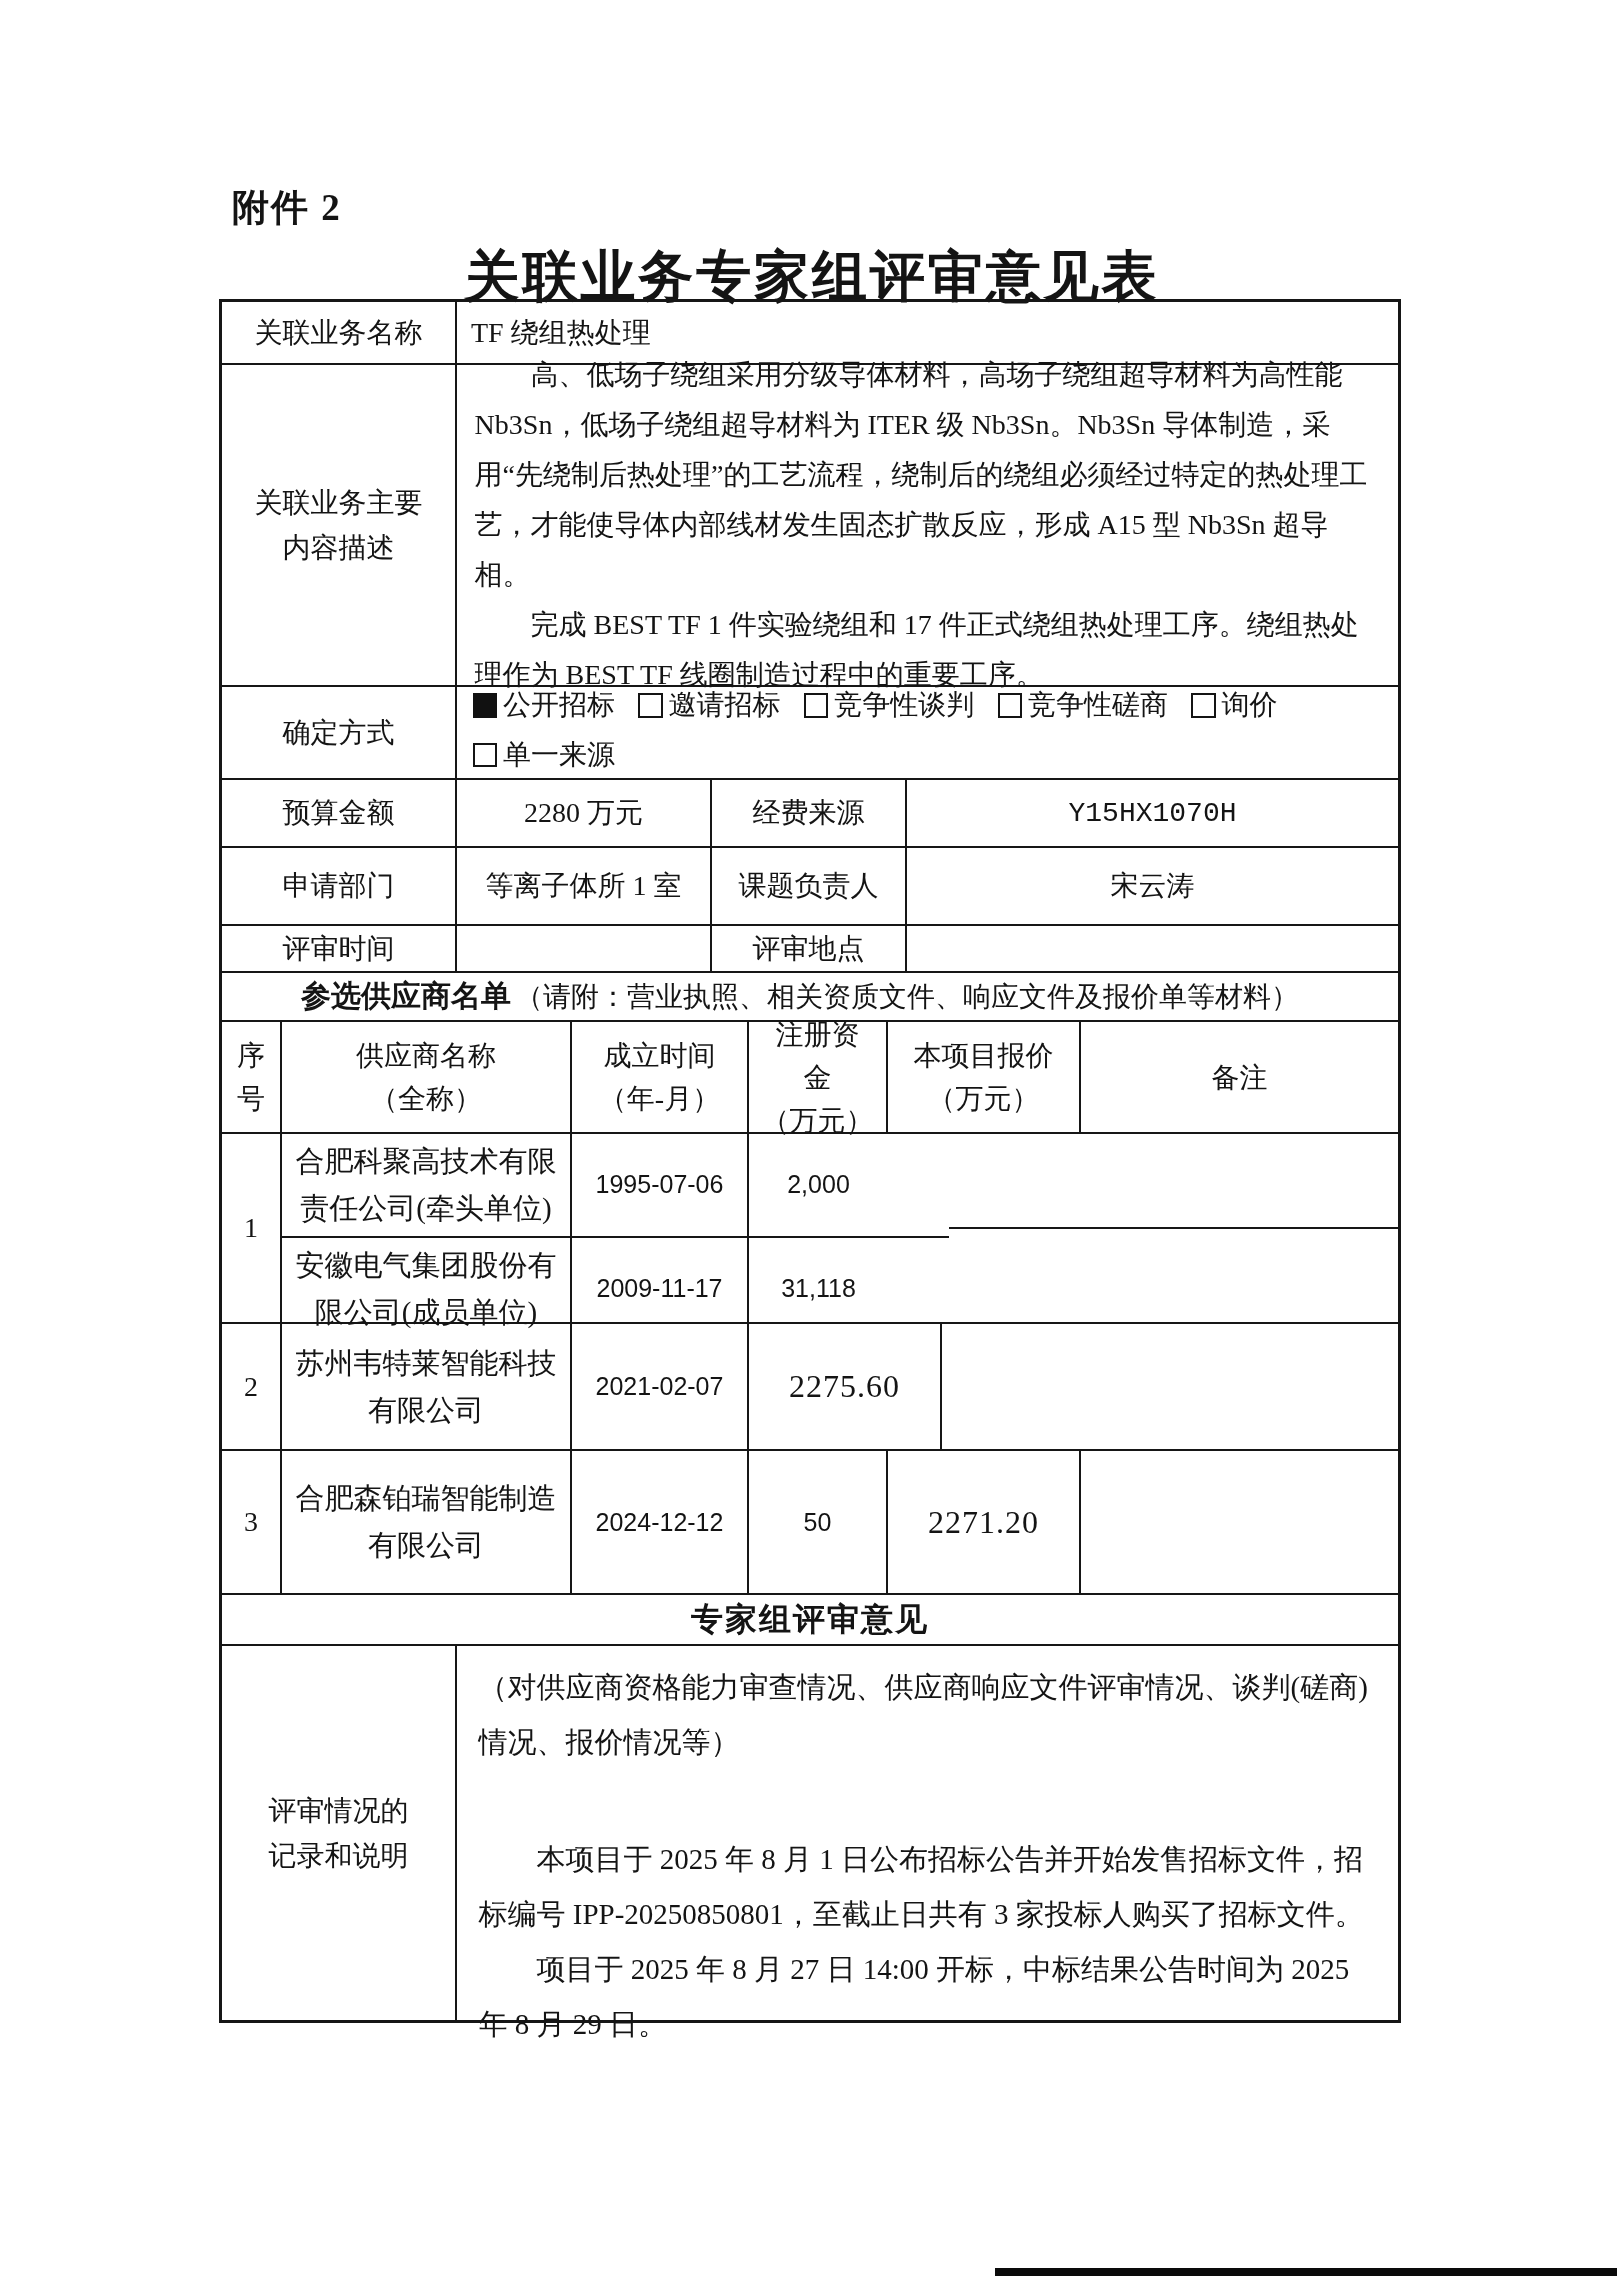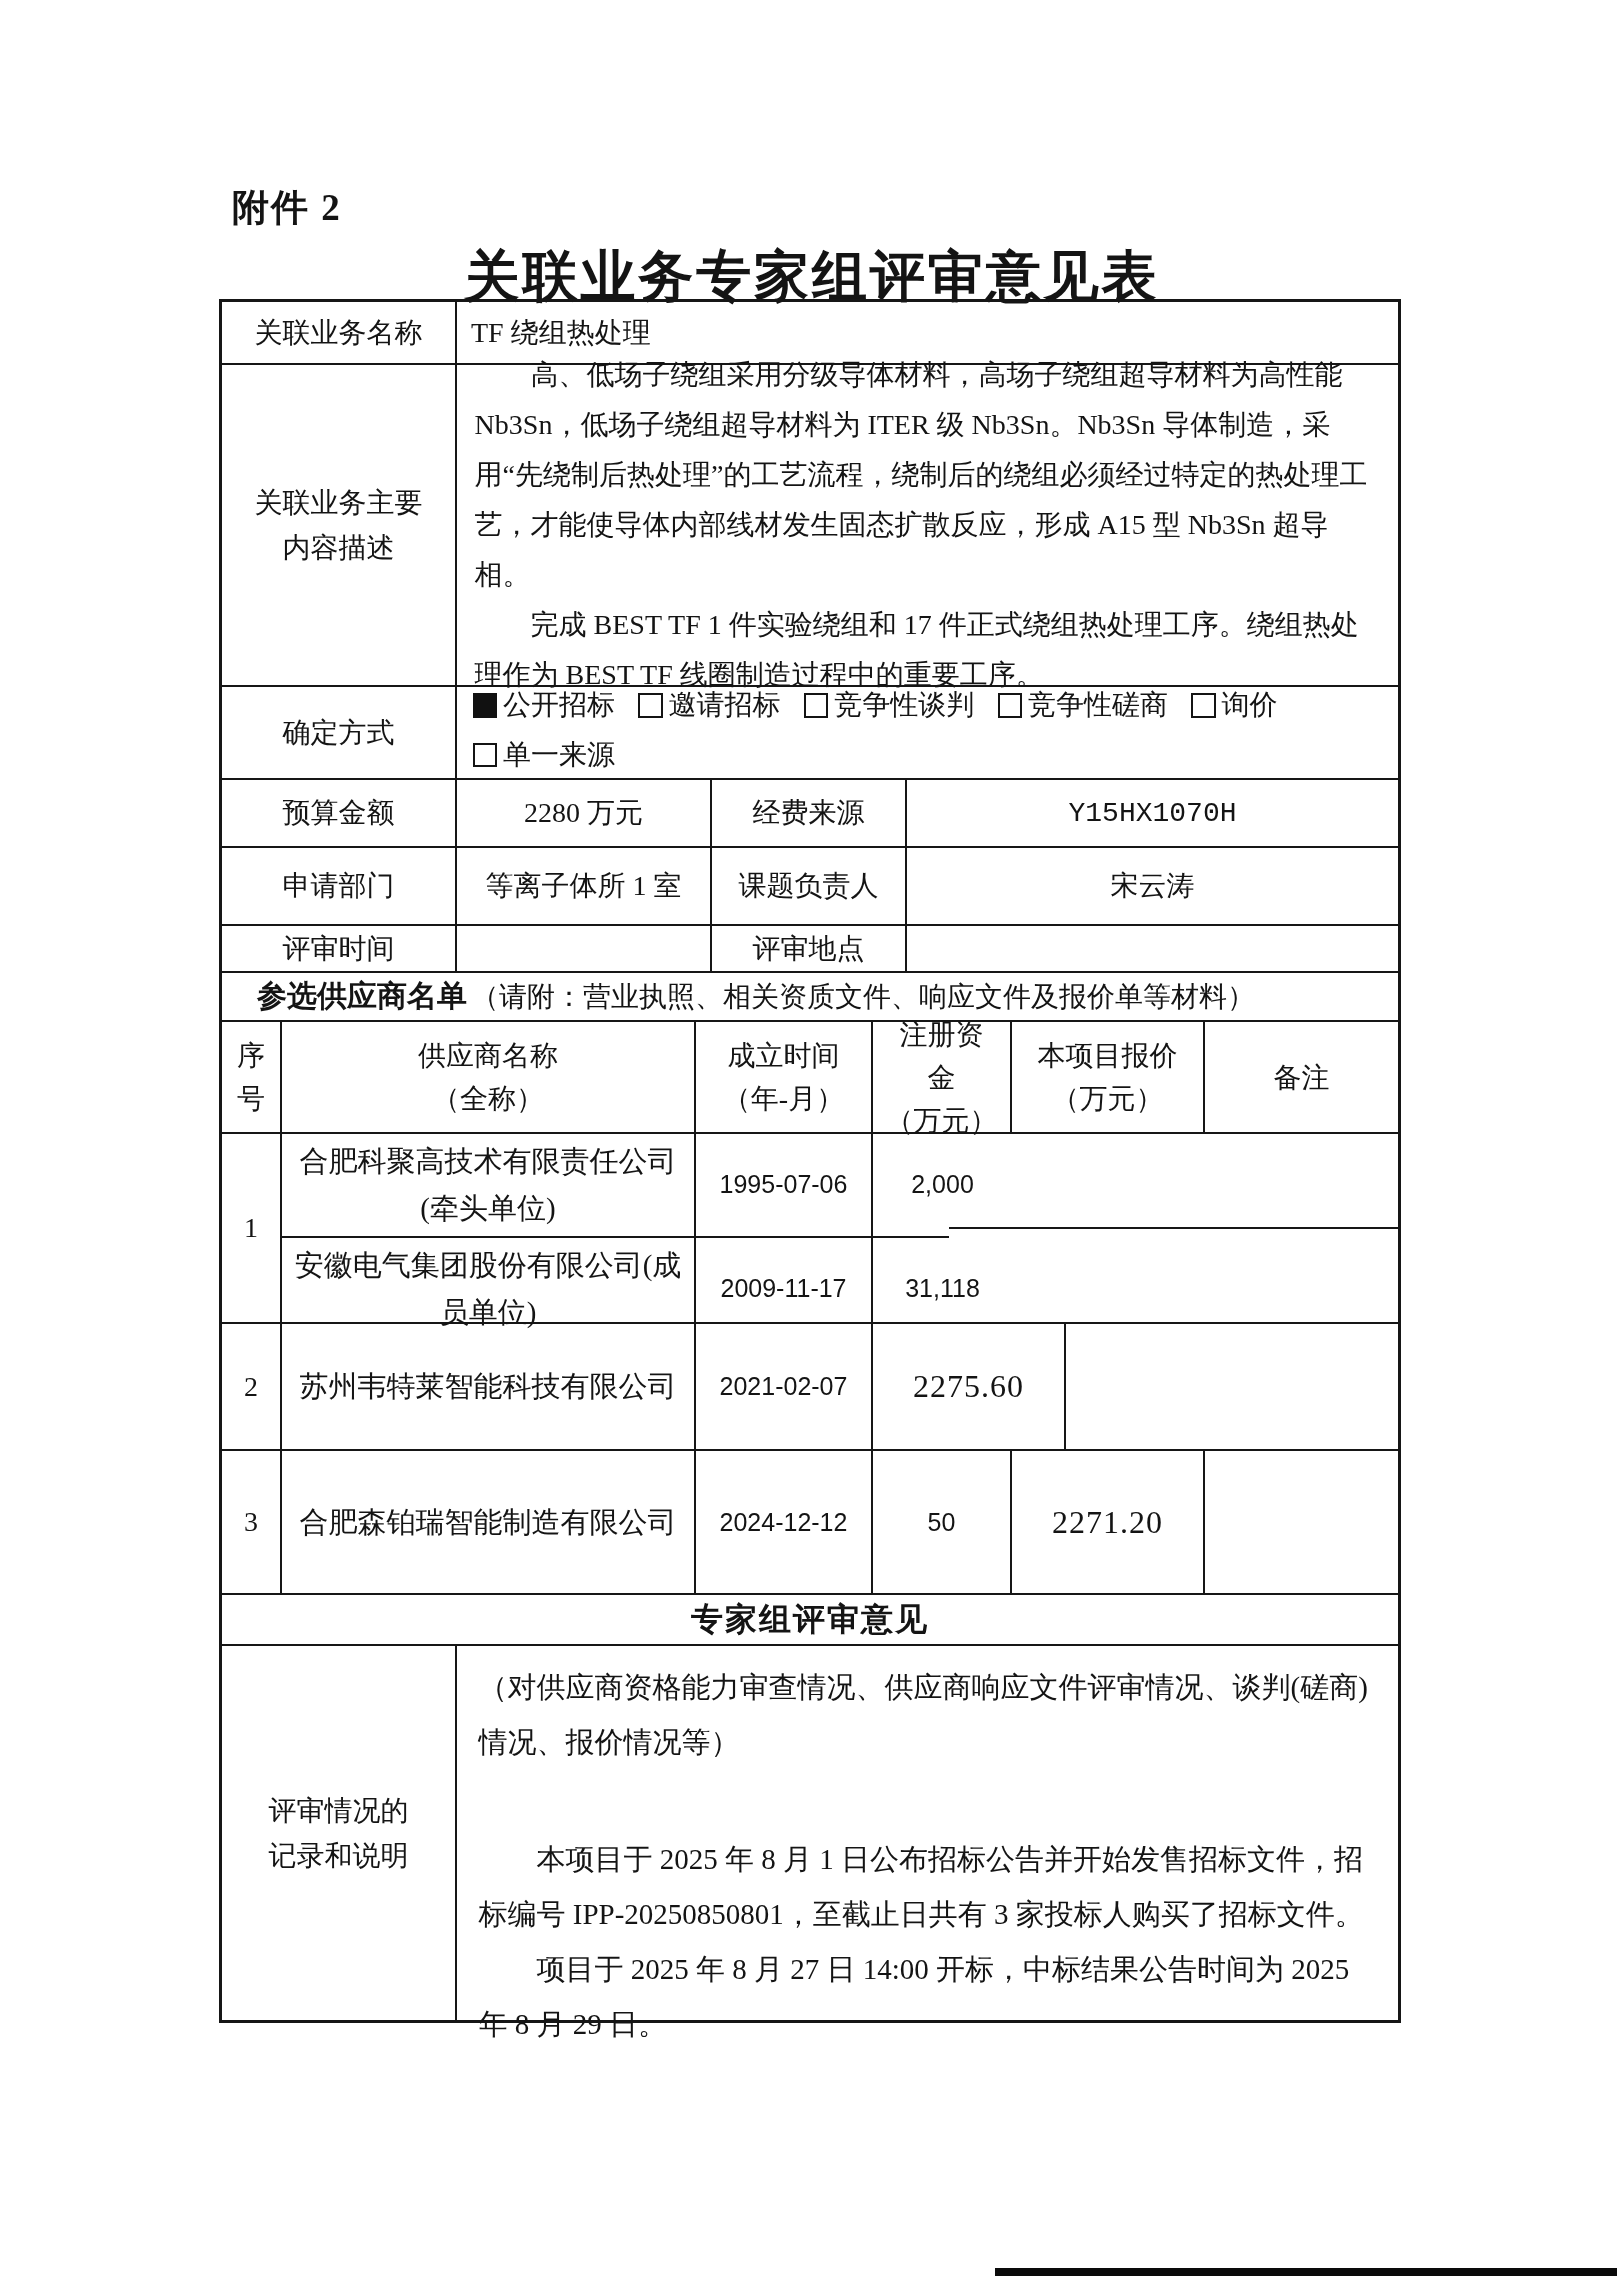--- a/index.html
+++ b/index.html
@@ -61,26 +61,26 @@
 
   .method-cell { align-items:flex-start; justify-content:flex-end; padding-left:15.6px; }
   .chk-line { display:flex; align-items:center; gap:23.4px; }
   .chk-line + .chk-line { margin-top:11.7px; }
   .chk { display:flex; align-items:center; gap:5.9px; font-size:28px; }
   .box {
     width:24.4px; height:24.4px; border:2.9px solid #141414; flex:none;
     background:#ffffff; box-sizing:border-box;
   }
   .box.filled { background:#111111; border-color:#111111; }
-  .r-b .cell { flex-direction:row; justify-content:flex-start; align-items:center; text-align:left; padding-left:35px; }
+  .r-b .cell { flex-direction:row; justify-content:flex-start; align-items:center; text-align:left; padding-left:35px;margin-left:44px; }
   .b-bold { font-weight:bold; font-size:30px; }
   .b-note { font-size:28px; margin-left:3.9px; }
 
   .c-no  { width:60px;  flex:none; padding:2px; }
-  .c-name{ width:414px; flex:none; }
+  .c-name{ width:290px; flex:none; }
   .c-date{ width:177px; flex:none; }
   .c-cap { width:139px; flex:none; }
   .c-bid { width:193px; flex:none; }
   .c-rem { flex:1; }
   .hdr div { line-height:43px; }
   .name-txt { font-size:29px; line-height:47px; }
   .small-num { font-size:25px; font-family:"Liberation Sans", sans-serif; }
   .bid-num { font-size:32px; letter-spacing:1px; }
 
   .mid-col { width:667px; flex:none; display:flex; flex-direction:column; }

